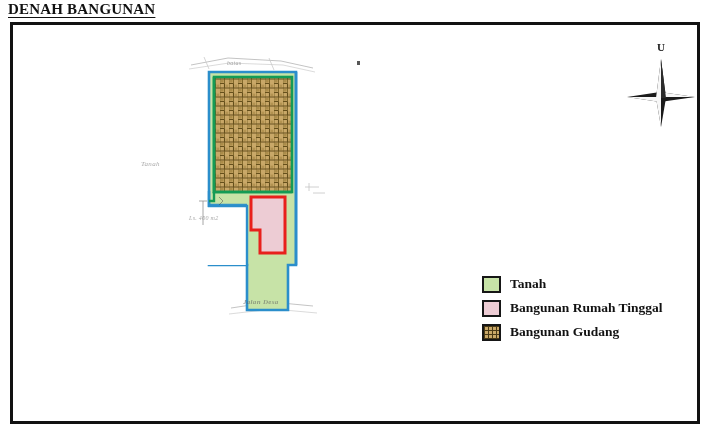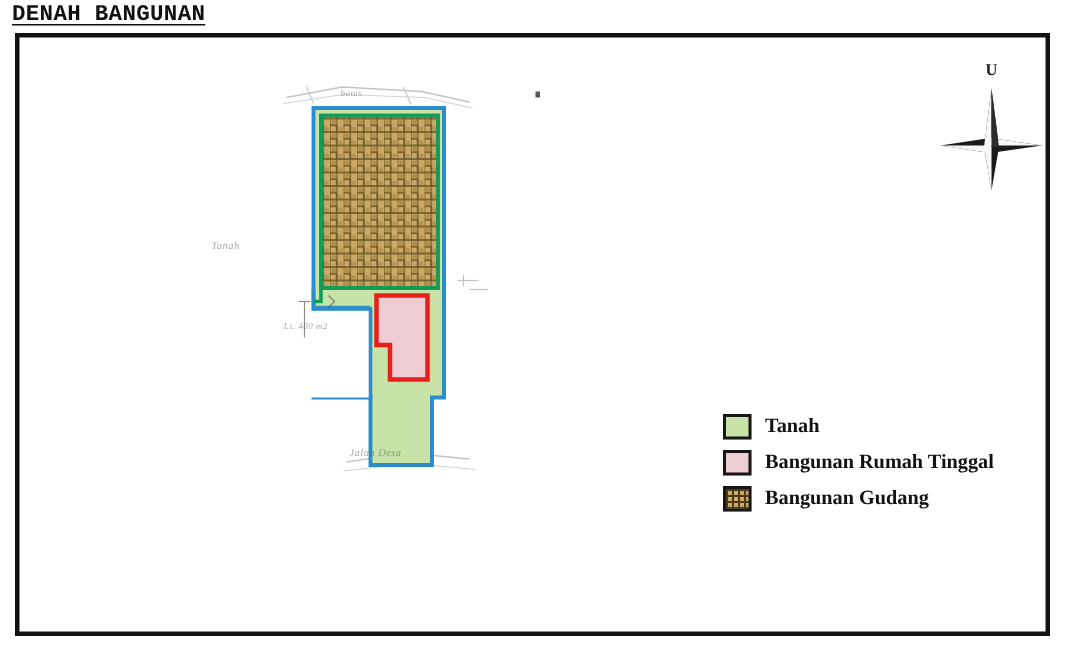--- a/index.html
+++ b/index.html
@@ -13,21 +13,21 @@
     position: relative;
     overflow: hidden;
     font-family: "Liberation Serif", serif;
   }
 
   
   #doc-title {
     position: absolute;
     left: 8px;
     top: 1px;
-    font-family: Liberation Mono, monospace;
+    font-family: Liberation Serif, serif;
     font-weight: bold;
     font-size: 15px;
     letter-spacing: 0.2px;
     color: #111111;
     text-decoration: underline;
     text-underline-offset: 3px;
     white-space: nowrap;
   }
 
   
@@ -179,21 +179,21 @@
       <path d="M296 158 L296 166" stroke-width="0.8"></path>
       <path d="M300 168 L312 168" stroke-width="0.8"></path>
     </g>
     <rect x="344" y="36" width="3" height="4" fill="#3a3a3a" opacity="0.85"></rect>
   </svg>
 
   <div class="hand-note" style="left:128px; top:135px;">Tanah</div>
 
   <div class="hand-note small" style="left:176px; top:190px;">Ls. 400 m2</div>
 
-  <div class="hand-note" style="left:220px; top:273px;">Jalan Desa</div>
+  <div class="hand-note" style="left:230px; top:273px;font-weight:bold;">Jalan Desa</div>
 
   <div class="hand-note small" style="left:214px; top:35px;">batas</div>
 
   <div id="compass-rose">
     <div id="compass-label">U</div>
     <svg width="80" height="92" viewBox="0 0 80 92">
 
       <polygon points="40,18 45,57 40,86 35,57" fill="#1b1b1b"></polygon>
 
       <polygon points="6,56 39,51 74,56 39,61" fill="#1b1b1b"></polygon>

